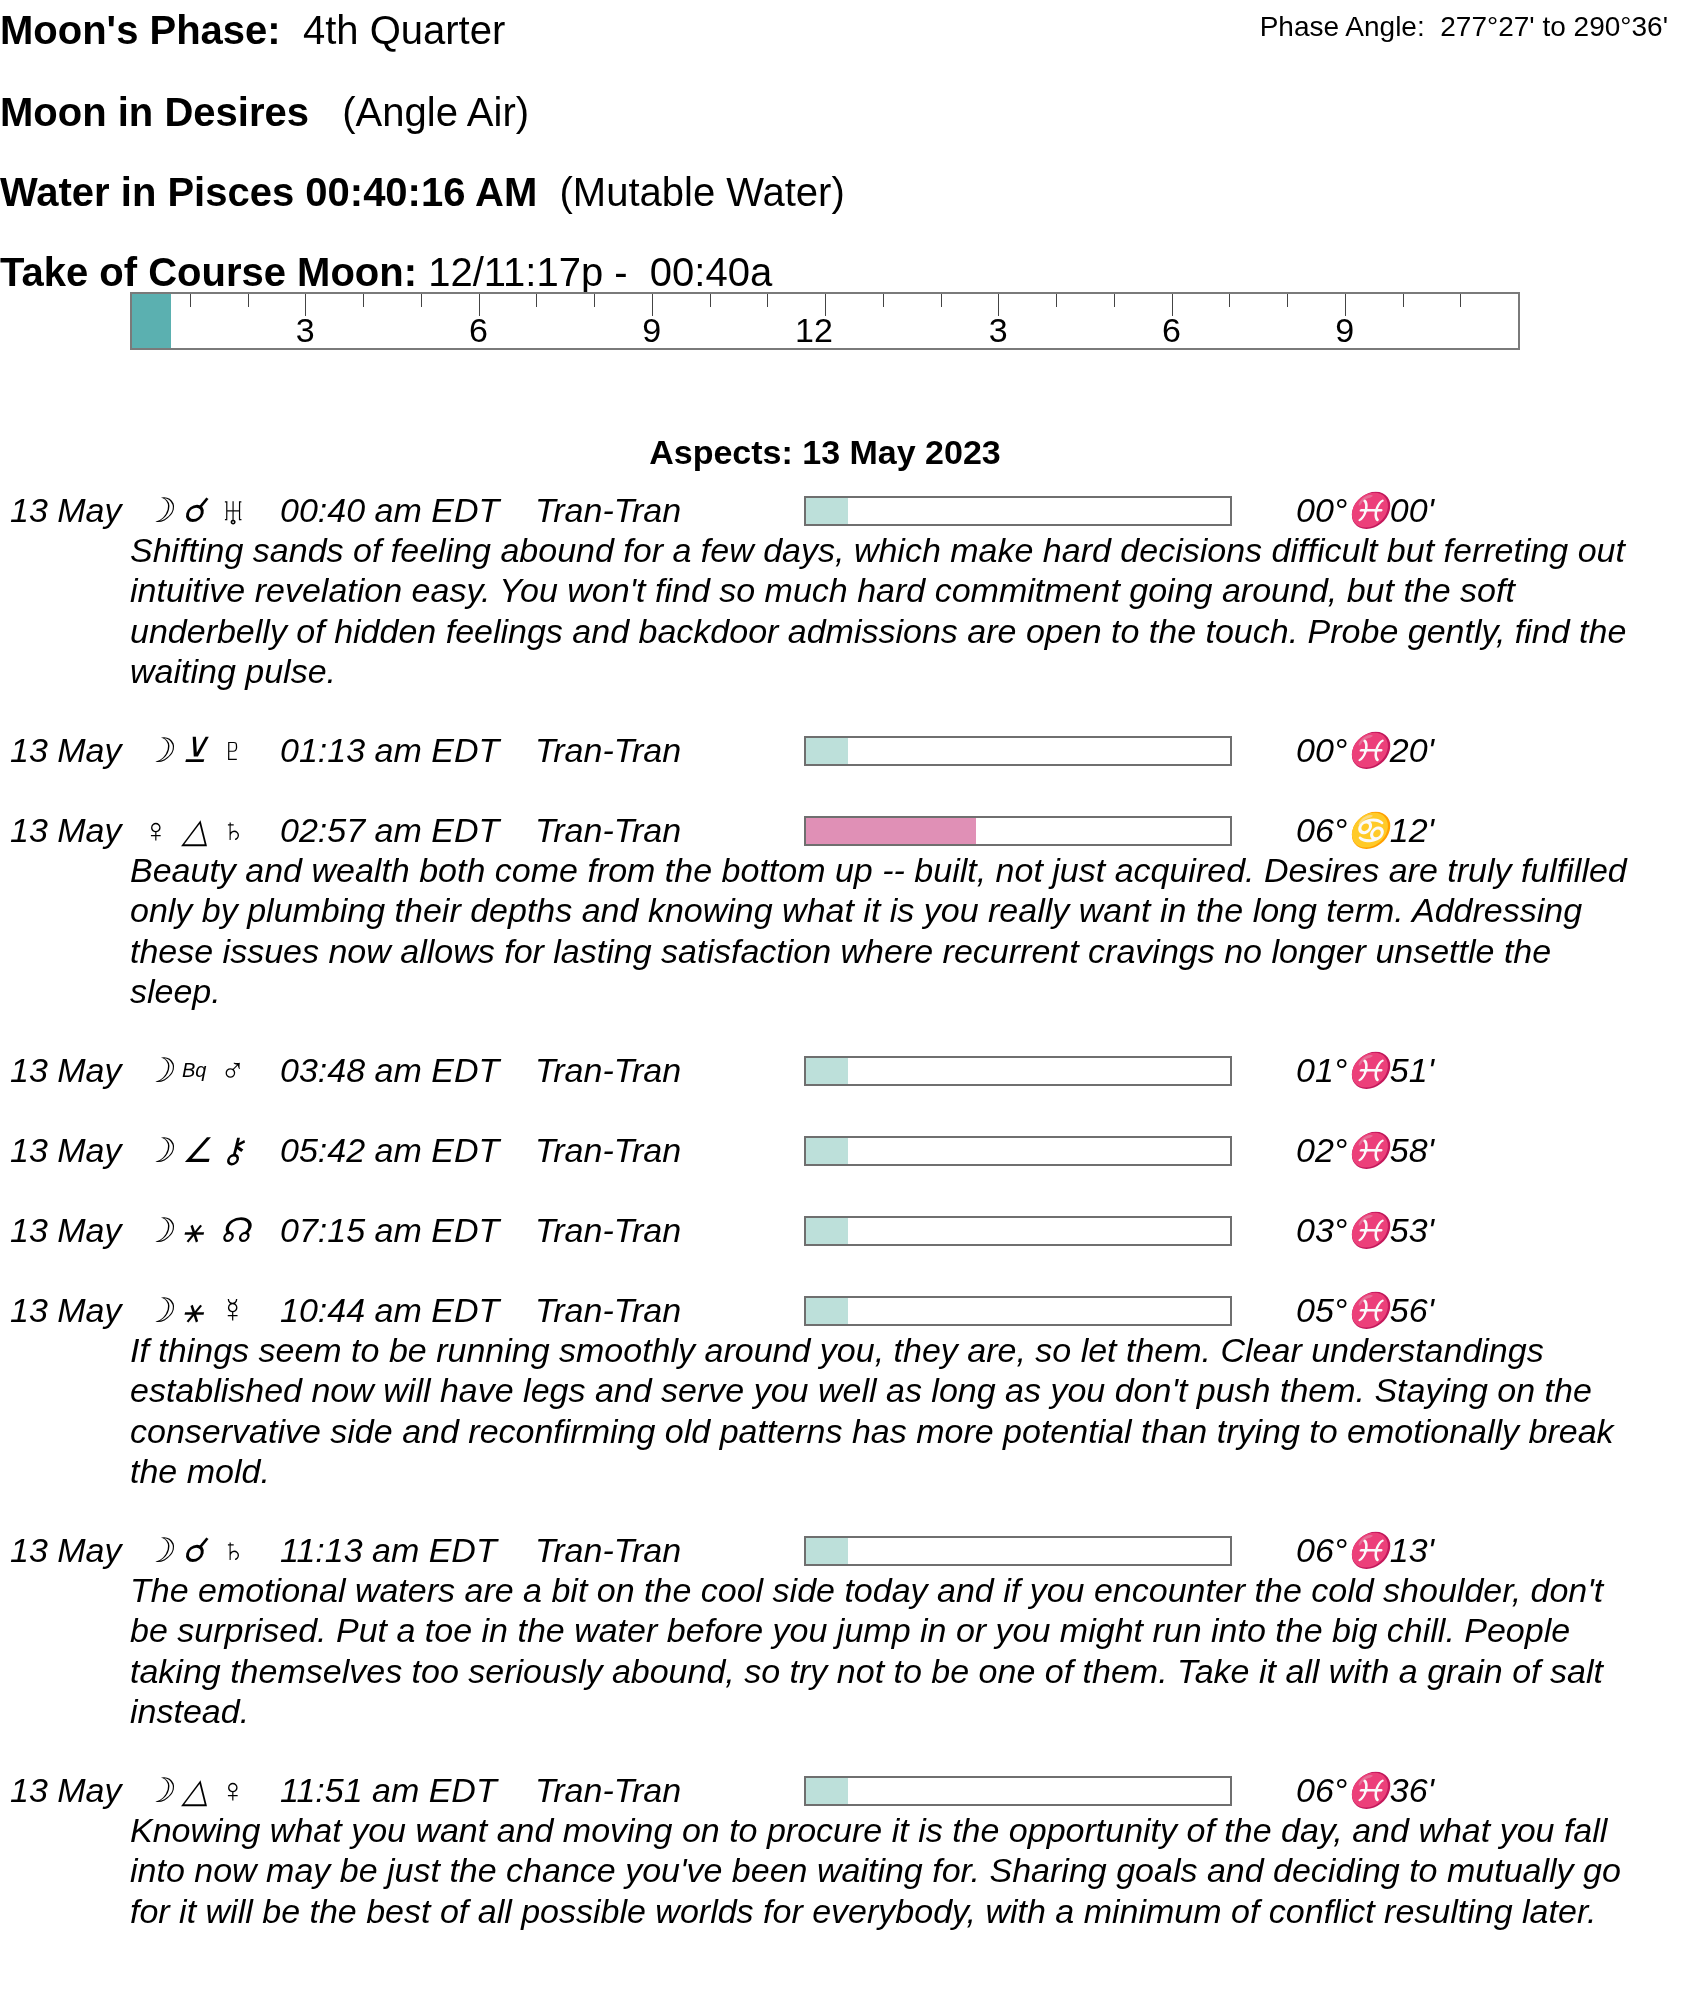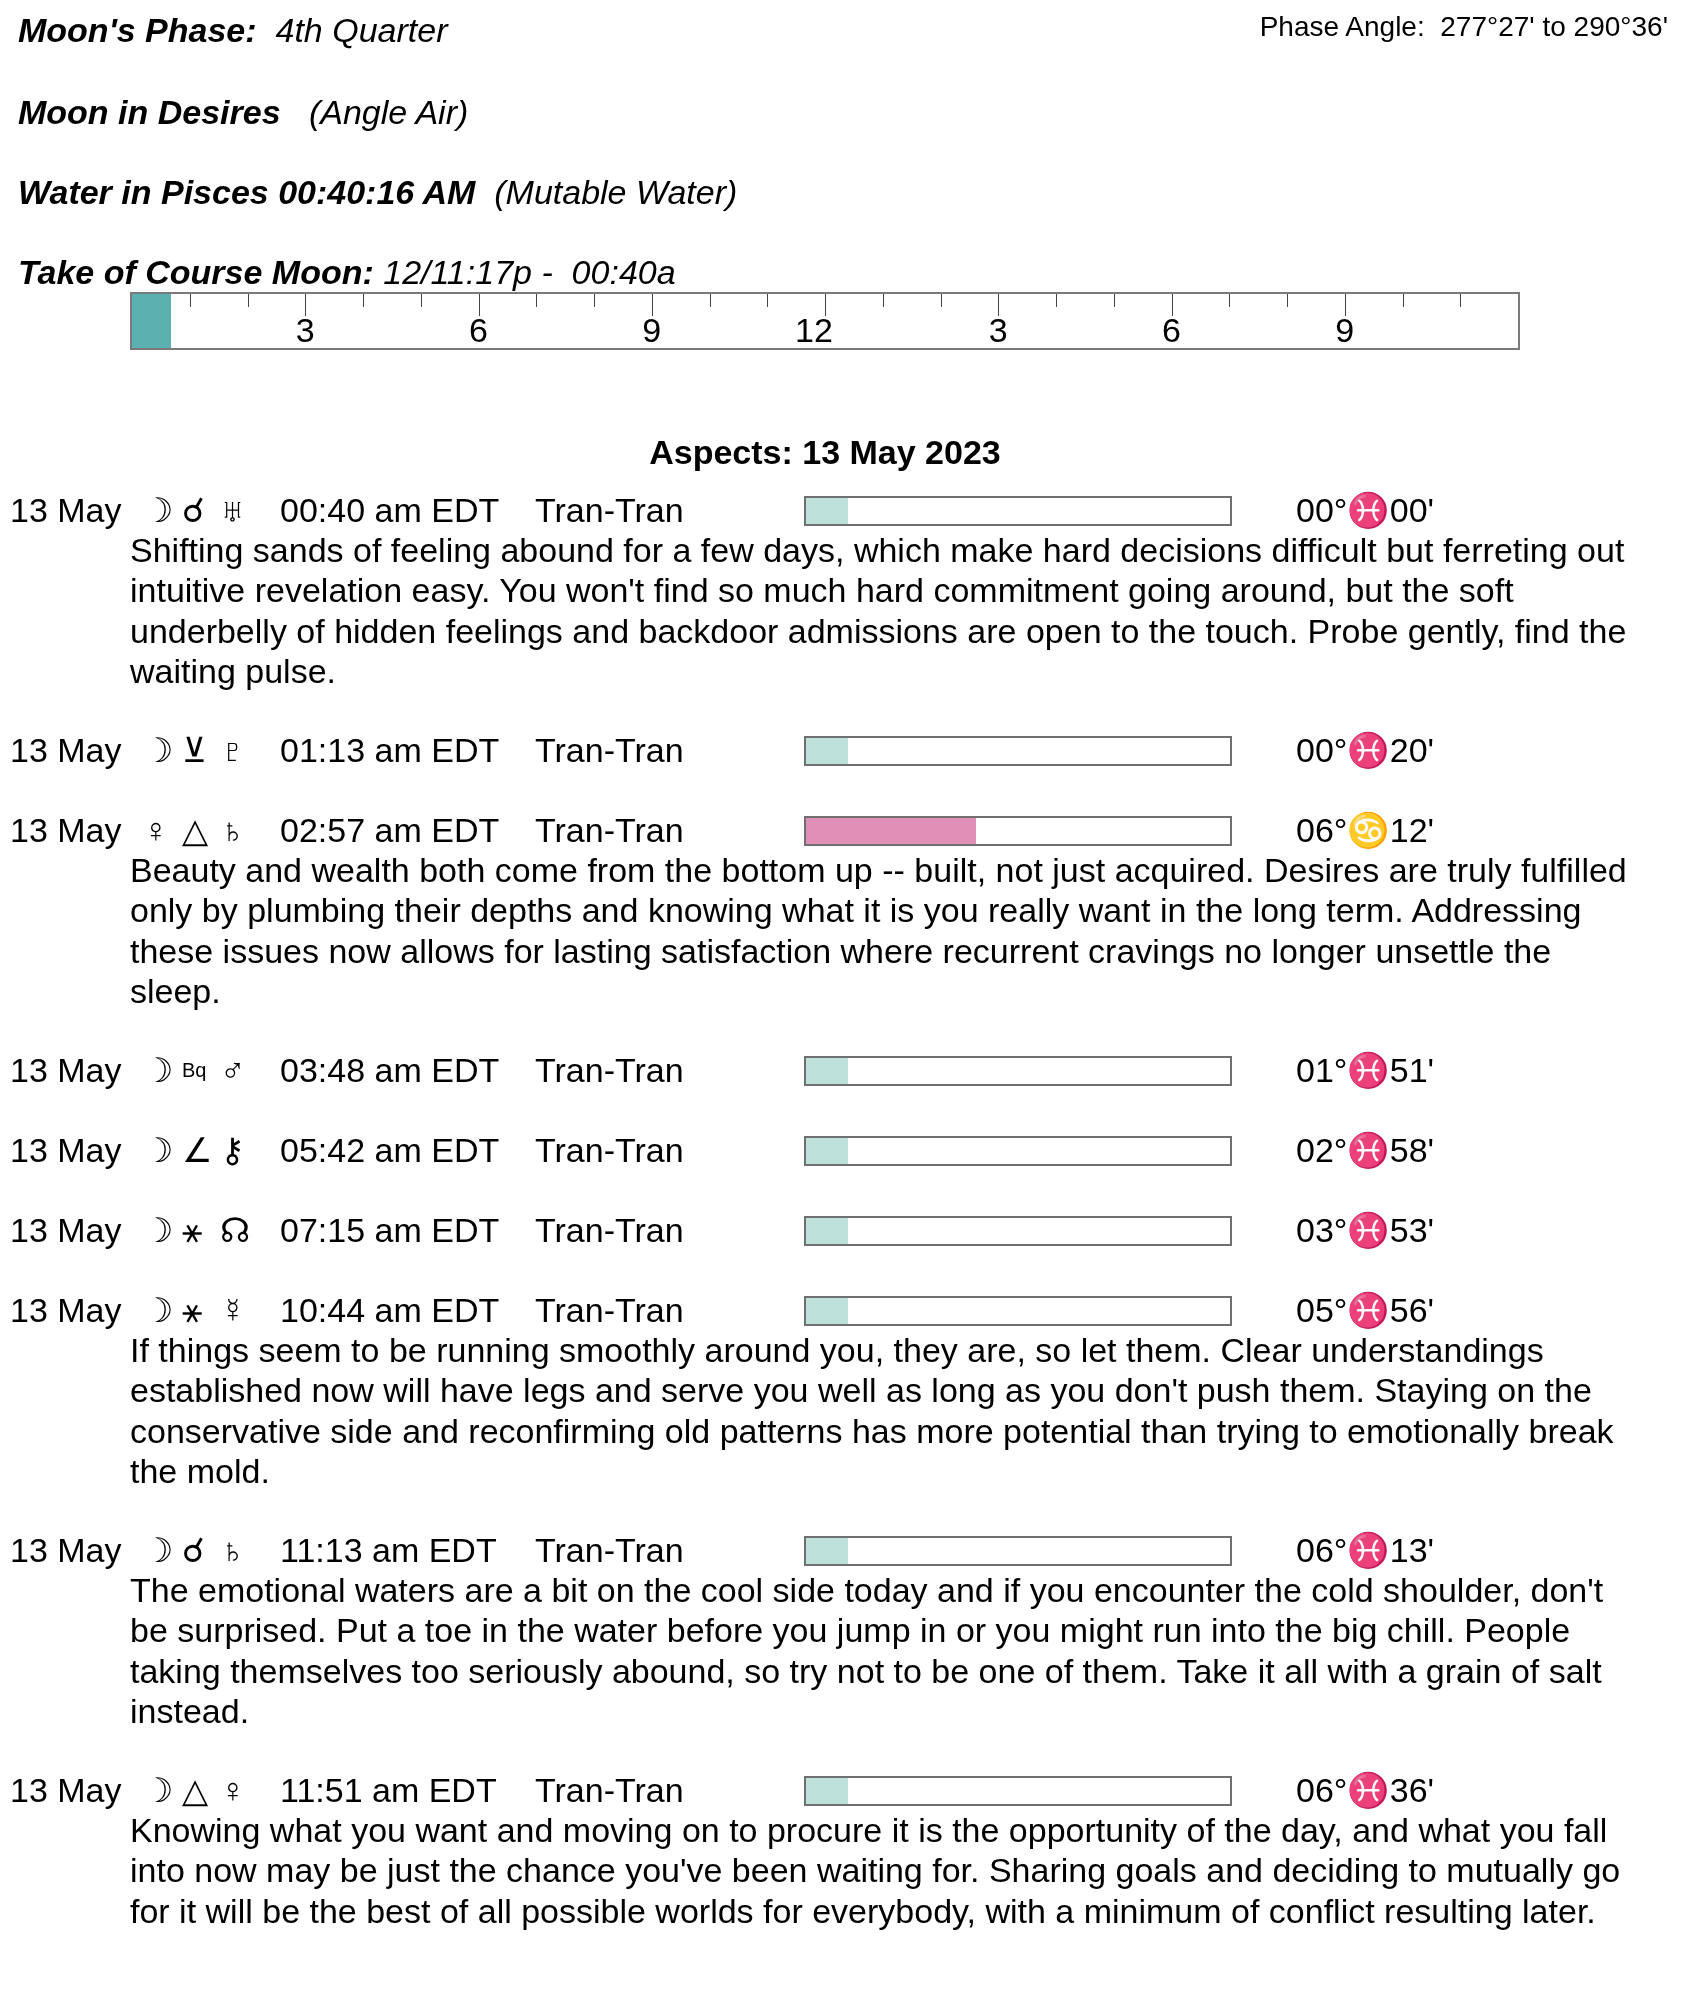--- a/index.html
+++ b/index.html
@@ -1,39 +1,39 @@
 <!DOCTYPE html>
 <html><head>
 <meta charset="utf-8">
 <style>
   html, body { margin: 0; padding: 0; background: #ffffff; }
   body {
     width: 1688px; height: 1994px; position: relative; overflow: hidden;
     font-family: "Liberation Sans", sans-serif; color: #000;
   }
-  .hdr { position: absolute; left: 18px; font-size: 34px; white-space: pre; line-height: 40px; font-style: italic; }
+  .hdr { position: absolute; left: 0; font-size: 40px; white-space: pre; line-height: 40px; }
   .hdr b { font-weight: bold; }
   #phase-angle { position: absolute; right: 20px; top: 10px; font-size: 28px; white-space: pre; line-height: 34px; }
 
   #voc-ruler {
     position: absolute; left: 130px; top: 292px; width: 1390px; height: 58px;
     border: 2px solid #7a7a7a; box-sizing: border-box; background: #fff;
   }
   #voc-fill { position: absolute; left: 0; top: 0; bottom: 0; background: #5bb0b0; }
   .tick { position: absolute; top: 0; width: 1px; background: #444; }
   .tick.minor { height: 13px; }
   .tick.major { height: 22px; }
   .tick-label { position: absolute; top: 16px; font-size: 34px; transform: translateX(-50%); line-height: 40px; }
 
   #aspects-title {
     position: absolute; top: 432px; left: 0; width: 1650px; text-align: center;
     font-size: 34px; font-weight: bold; line-height: 40px;
   }
 
-  .aspect { position: absolute; left: 0; width: 1560px; }
+  .aspect { position: absolute; left: 0; width: 1560px; font-style: italic; }
   .aspect-line { position: relative; height: 40px; font-size: 34px; line-height: 40px; white-space: pre; }
   .aspect-line span { position: absolute; top: 0; }
   .a-date { left: 10px; }
   .a-p1 { left: 143px; }
   .a-asp { left: 182px; }
   .a-p2 { left: 220px; }
   .a-time { left: 280px; }
   .a-type { left: 535px; }
   .a-deg { left: 1296px; }
   .orb-bar {

